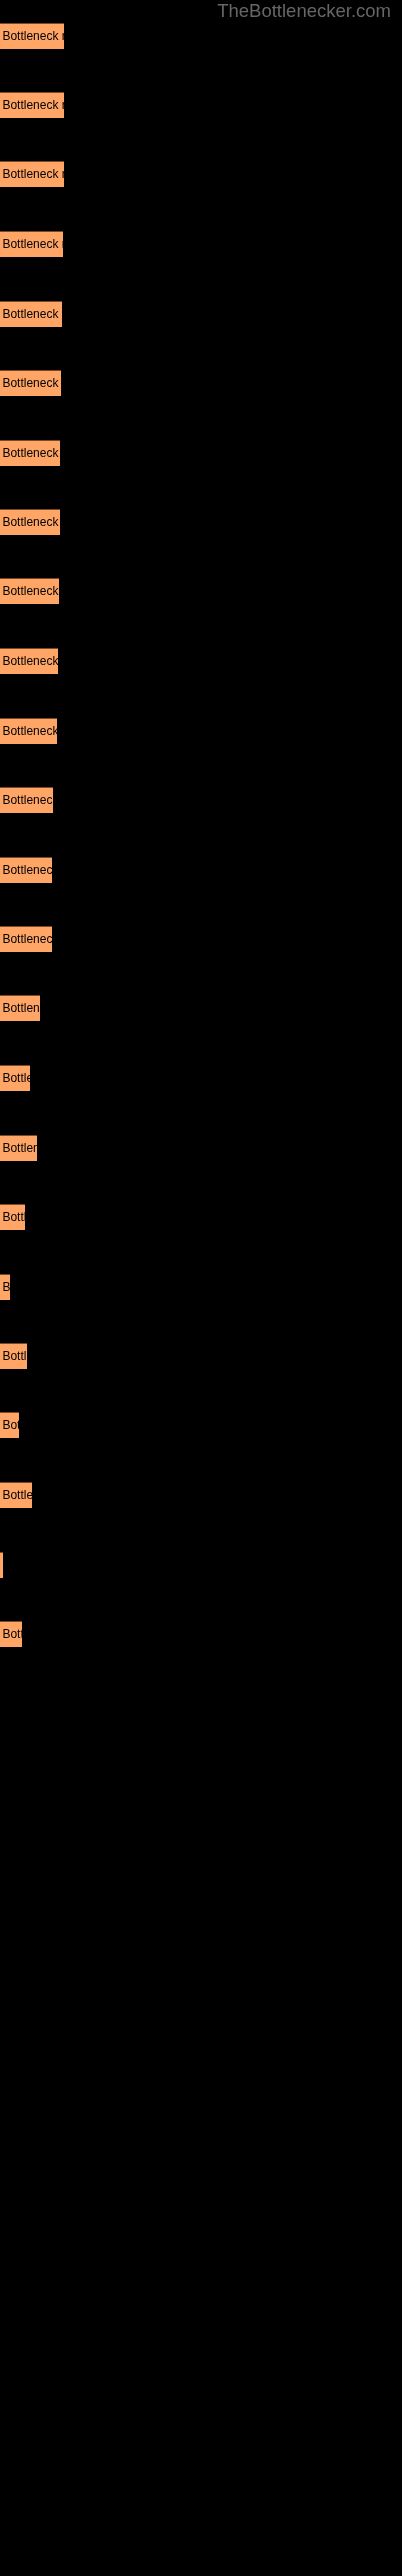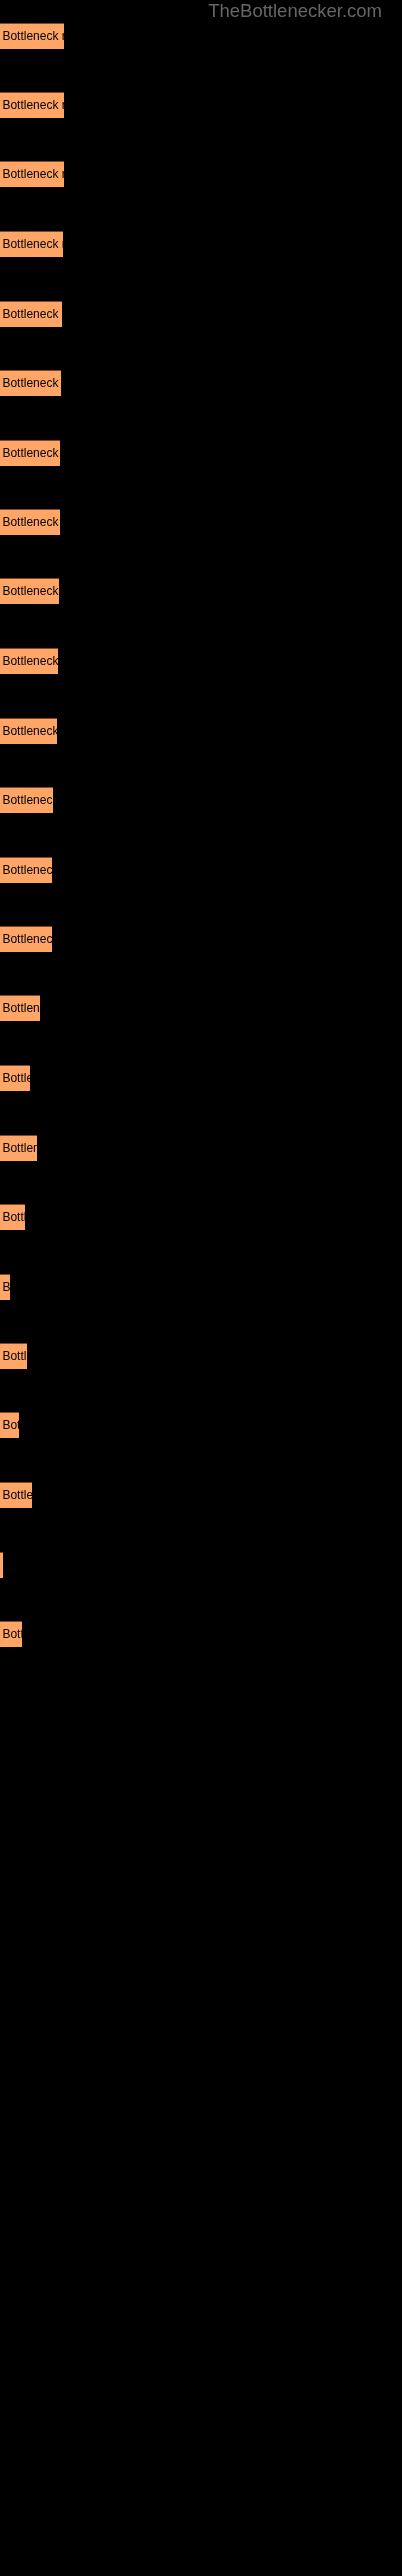--- a/index.html
+++ b/index.html
@@ -15,21 +15,21 @@
     overflow: hidden;
   }
   #site-title {
     position: absolute;
     top: 0px;
     left: 0px;
     width: 403px;
     height: 22.5px;
     line-height: 22.5px;
     text-align: right;
-    padding-right: 21px;
+    padding-right: 12px;
     box-sizing: border-box;
     color: #666666;
     font-size: 18.5px;
     font-family: "Liberation Sans", sans-serif;
     letter-spacing: 0px;
     white-space: nowrap;
   }
   #chart-area {
     position: absolute;
     top: 22.5px;

